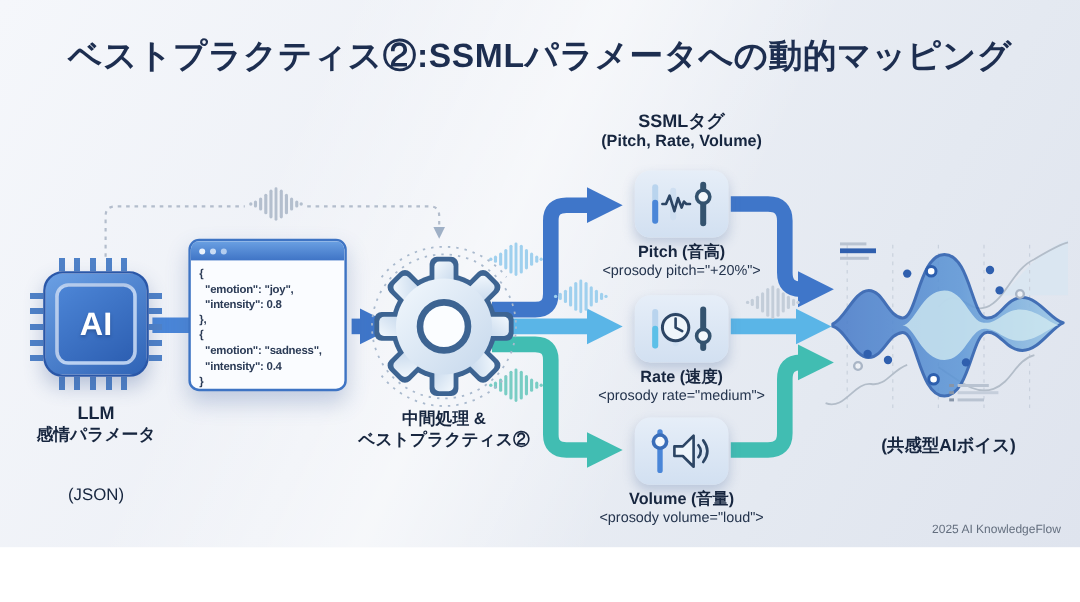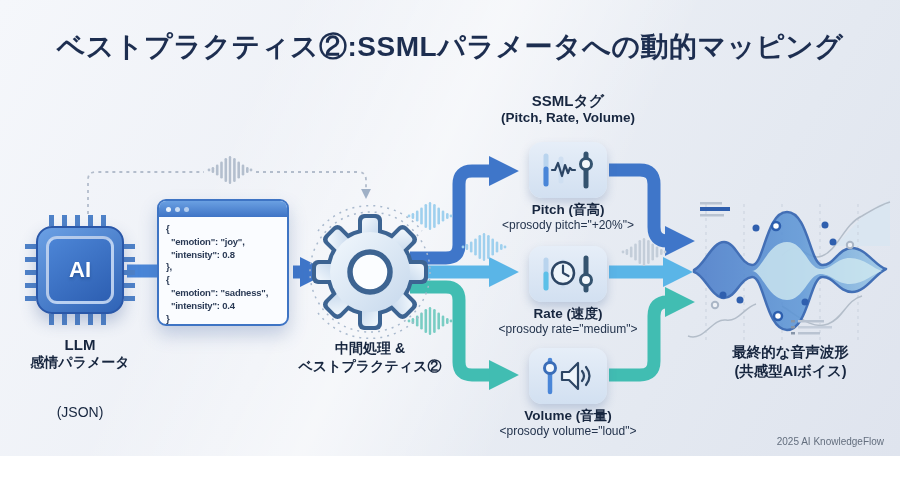--- a/index.html
+++ b/index.html
@@ -27,21 +27,21 @@
   .pins-top { top:-11px; } .pins-bottom { bottom:-11px; }
   .pins-left,.pins-right { position:absolute; top:13px; bottom:13px; width:11px;
     background:repeating-linear-gradient(0deg,#4f82c8 0 5px,transparent 5px 13px); }
   .pins-left { left:-11px; } .pins-right { right:-11px; }
   .chip-body { position:absolute; inset:0; border-radius:16px;
     background:linear-gradient(145deg,#6ba0e4,#2f63b6); border:2px solid #2a57a8;
     box-shadow:0 8px 16px rgba(60,90,150,.3); }
   .chip-inner { position:absolute; inset:8px; border-radius:11px;
     border:3px solid rgba(235,244,255,.7); background:linear-gradient(145deg,#4c85d6,#2d5fb2);
     display:flex; align-items:center; justify-content:center;
-    color:#fff; font-weight:800; font-size:22px; text-shadow:0 2px 3px rgba(20,40,80,.35); }
+    color:#fff; font-weight:800; font-size:27px; text-shadow:0 2px 3px rgba(20,40,80,.35); }
 
   
   .window { position:absolute; left:157px; top:199px; width:132px; height:127px; z-index:2;
     border:2px solid #3e74c4; border-radius:9px; background:#fafcff;
     box-shadow:0 9px 18px rgba(70,100,160,.28); overflow:hidden; }
   .window-bar { height:16px; background:linear-gradient(#6aa0e2,#3f74c6);
     display:flex; align-items:center; gap:4px; padding-left:7px; }
   .window-dot { width:5px; height:5px; border-radius:50%; background:#eaf2fc; }
   .window-dot.d2 { background:#c9dcf4; } .window-dot.d3 { background:#b3cdef; }
   .window-code { padding:6px 7px; font-size:9.5px; line-height:12.8px; font-weight:700;
@@ -290,17 +290,16 @@
   <div class="lbl tag-name tn-vol">Volume (音量)</div>
   <div class="lbl tag-code tc-vol">&lt;prosody volume="loud"&gt;</div>
 
   <div class="lbl src-l1">LLM</div>
   <div class="lbl src-l2">感情パラメータ</div>
   <div class="lbl src-l3">(JSON)</div>
 
   <div class="lbl proc-l1">中間処理 &amp;</div>
   <div class="lbl proc-l2">ベストプラクティス②</div>
 
-  <div class="lbl out-l1">最終的な音声波形</div>
   <div class="lbl out-l2">(共感型AIボイス)</div>
 
   <div class="footer">2025 AI KnowledgeFlow</div>
 </div>
 
 </body></html>

